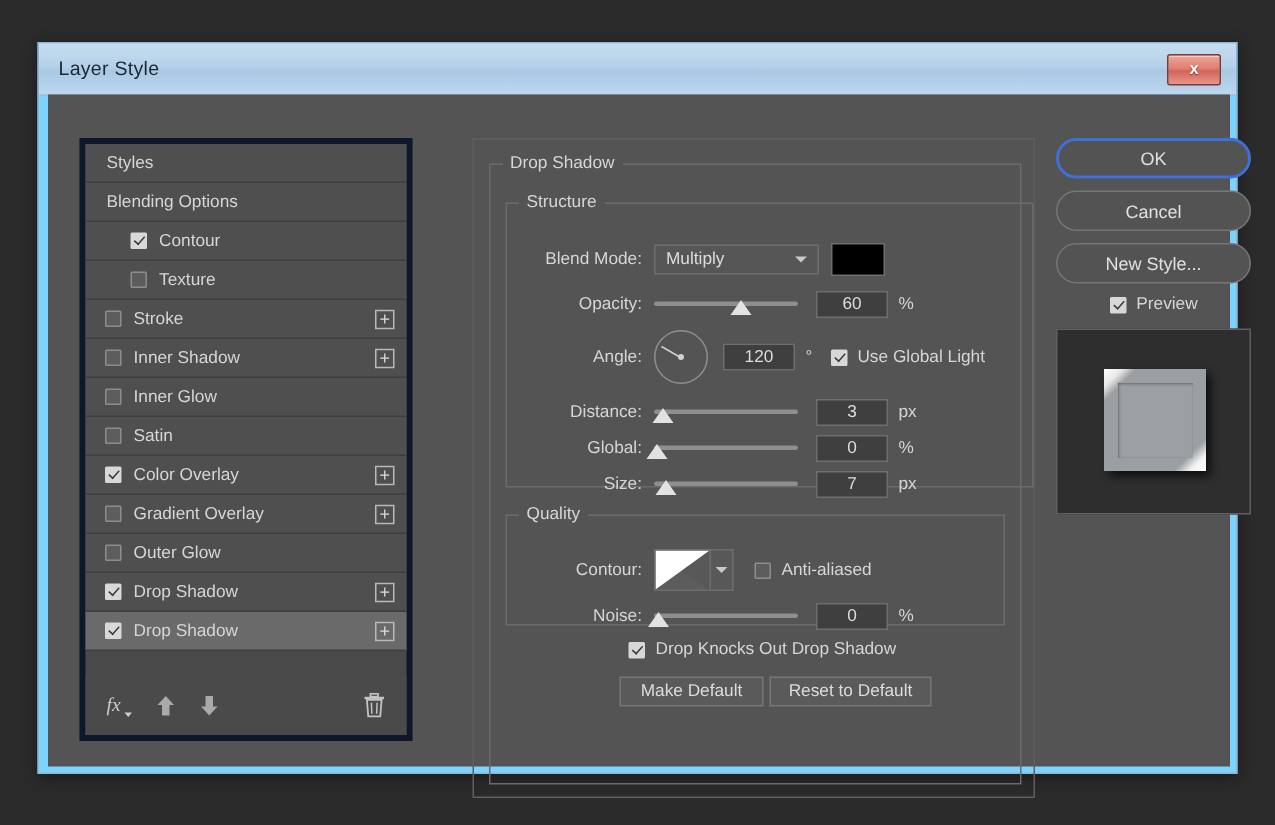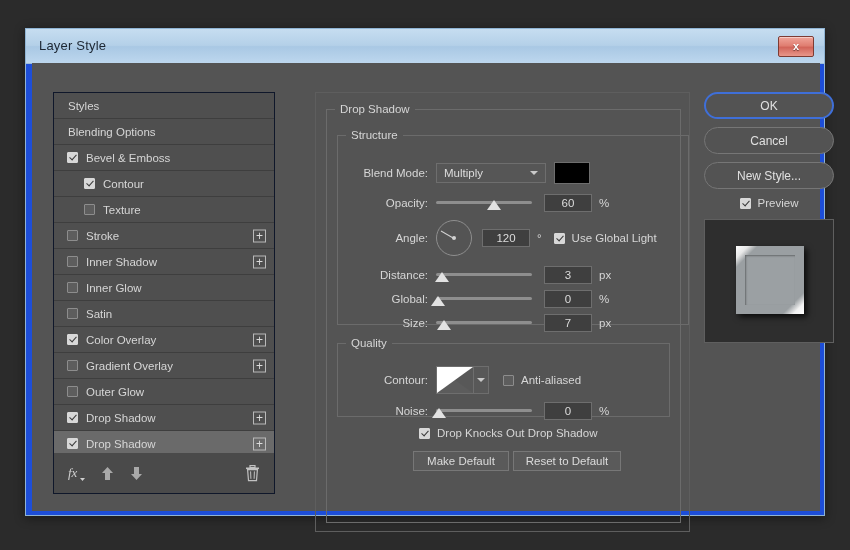--- a/index.html
+++ b/index.html
@@ -8,21 +8,21 @@
     background: #2b2b2b;
     font-family: "Liberation Sans", sans-serif;
     overflow: hidden;
   }
 
   
   #dialog {
     position: absolute;
     left: 25px; top: 28px;
     width: 800px; height: 488px;
-    background: #1d4ed8;
+    background: #7dd3fc;
     border: 1px solid #8fb4d4;
     box-sizing: border-box;
     box-shadow: 0 2px 10px rgba(0,0,0,.45);
   }
   #titlebar {
     position: relative;
     height: 34px;
     background: linear-gradient(to bottom, #c6ddf0 0%, #b4d0e8 48%, #a9c8e4 52%, #bdd7ee 100%);
     border-bottom: 1px solid #9dbedc;
   }
@@ -52,21 +52,21 @@
     width: 788px; height: 448px;
     background: #545454;
     box-sizing: border-box;
   }
 
   
   #styles-panel {
     position: absolute; left: 21px; top: 29px;
     width: 222px; height: 402px;
     background: #4a4a4a;
-    border: 1px solid #0f172a;
+    border: 4px solid #0f172a;
     box-sizing: border-box;
   }
   .style-row {
     position: relative;
     height: 26px;
     border-bottom: 1px solid #3e3e3e;
     background: #4f4f4f;
     display: flex; align-items: center;
     cursor: pointer;
     box-sizing: border-box;
@@ -353,24 +353,20 @@
 
     <div id="styles-panel">
       <div id="styles-rows">
           <div class="style-row plain">
             <span class="label">Styles</span>
           </div>
           <div class="style-row plain">
             <span class="label">Blending Options</span>
           </div>
           <div class="style-row">
-            <span class="cbx on"></span>
-            <span class="label">Bevel &amp; Emboss</span>
-          </div>
-          <div class="style-row">
             <span class="cbx on indent"></span>
             <span class="label">Contour</span>
           </div>
           <div class="style-row">
             <span class="cbx indent"></span>
             <span class="label">Texture</span>
           </div>
           <div class="style-row">
             <span class="cbx"></span>
             <span class="label">Stroke</span>

